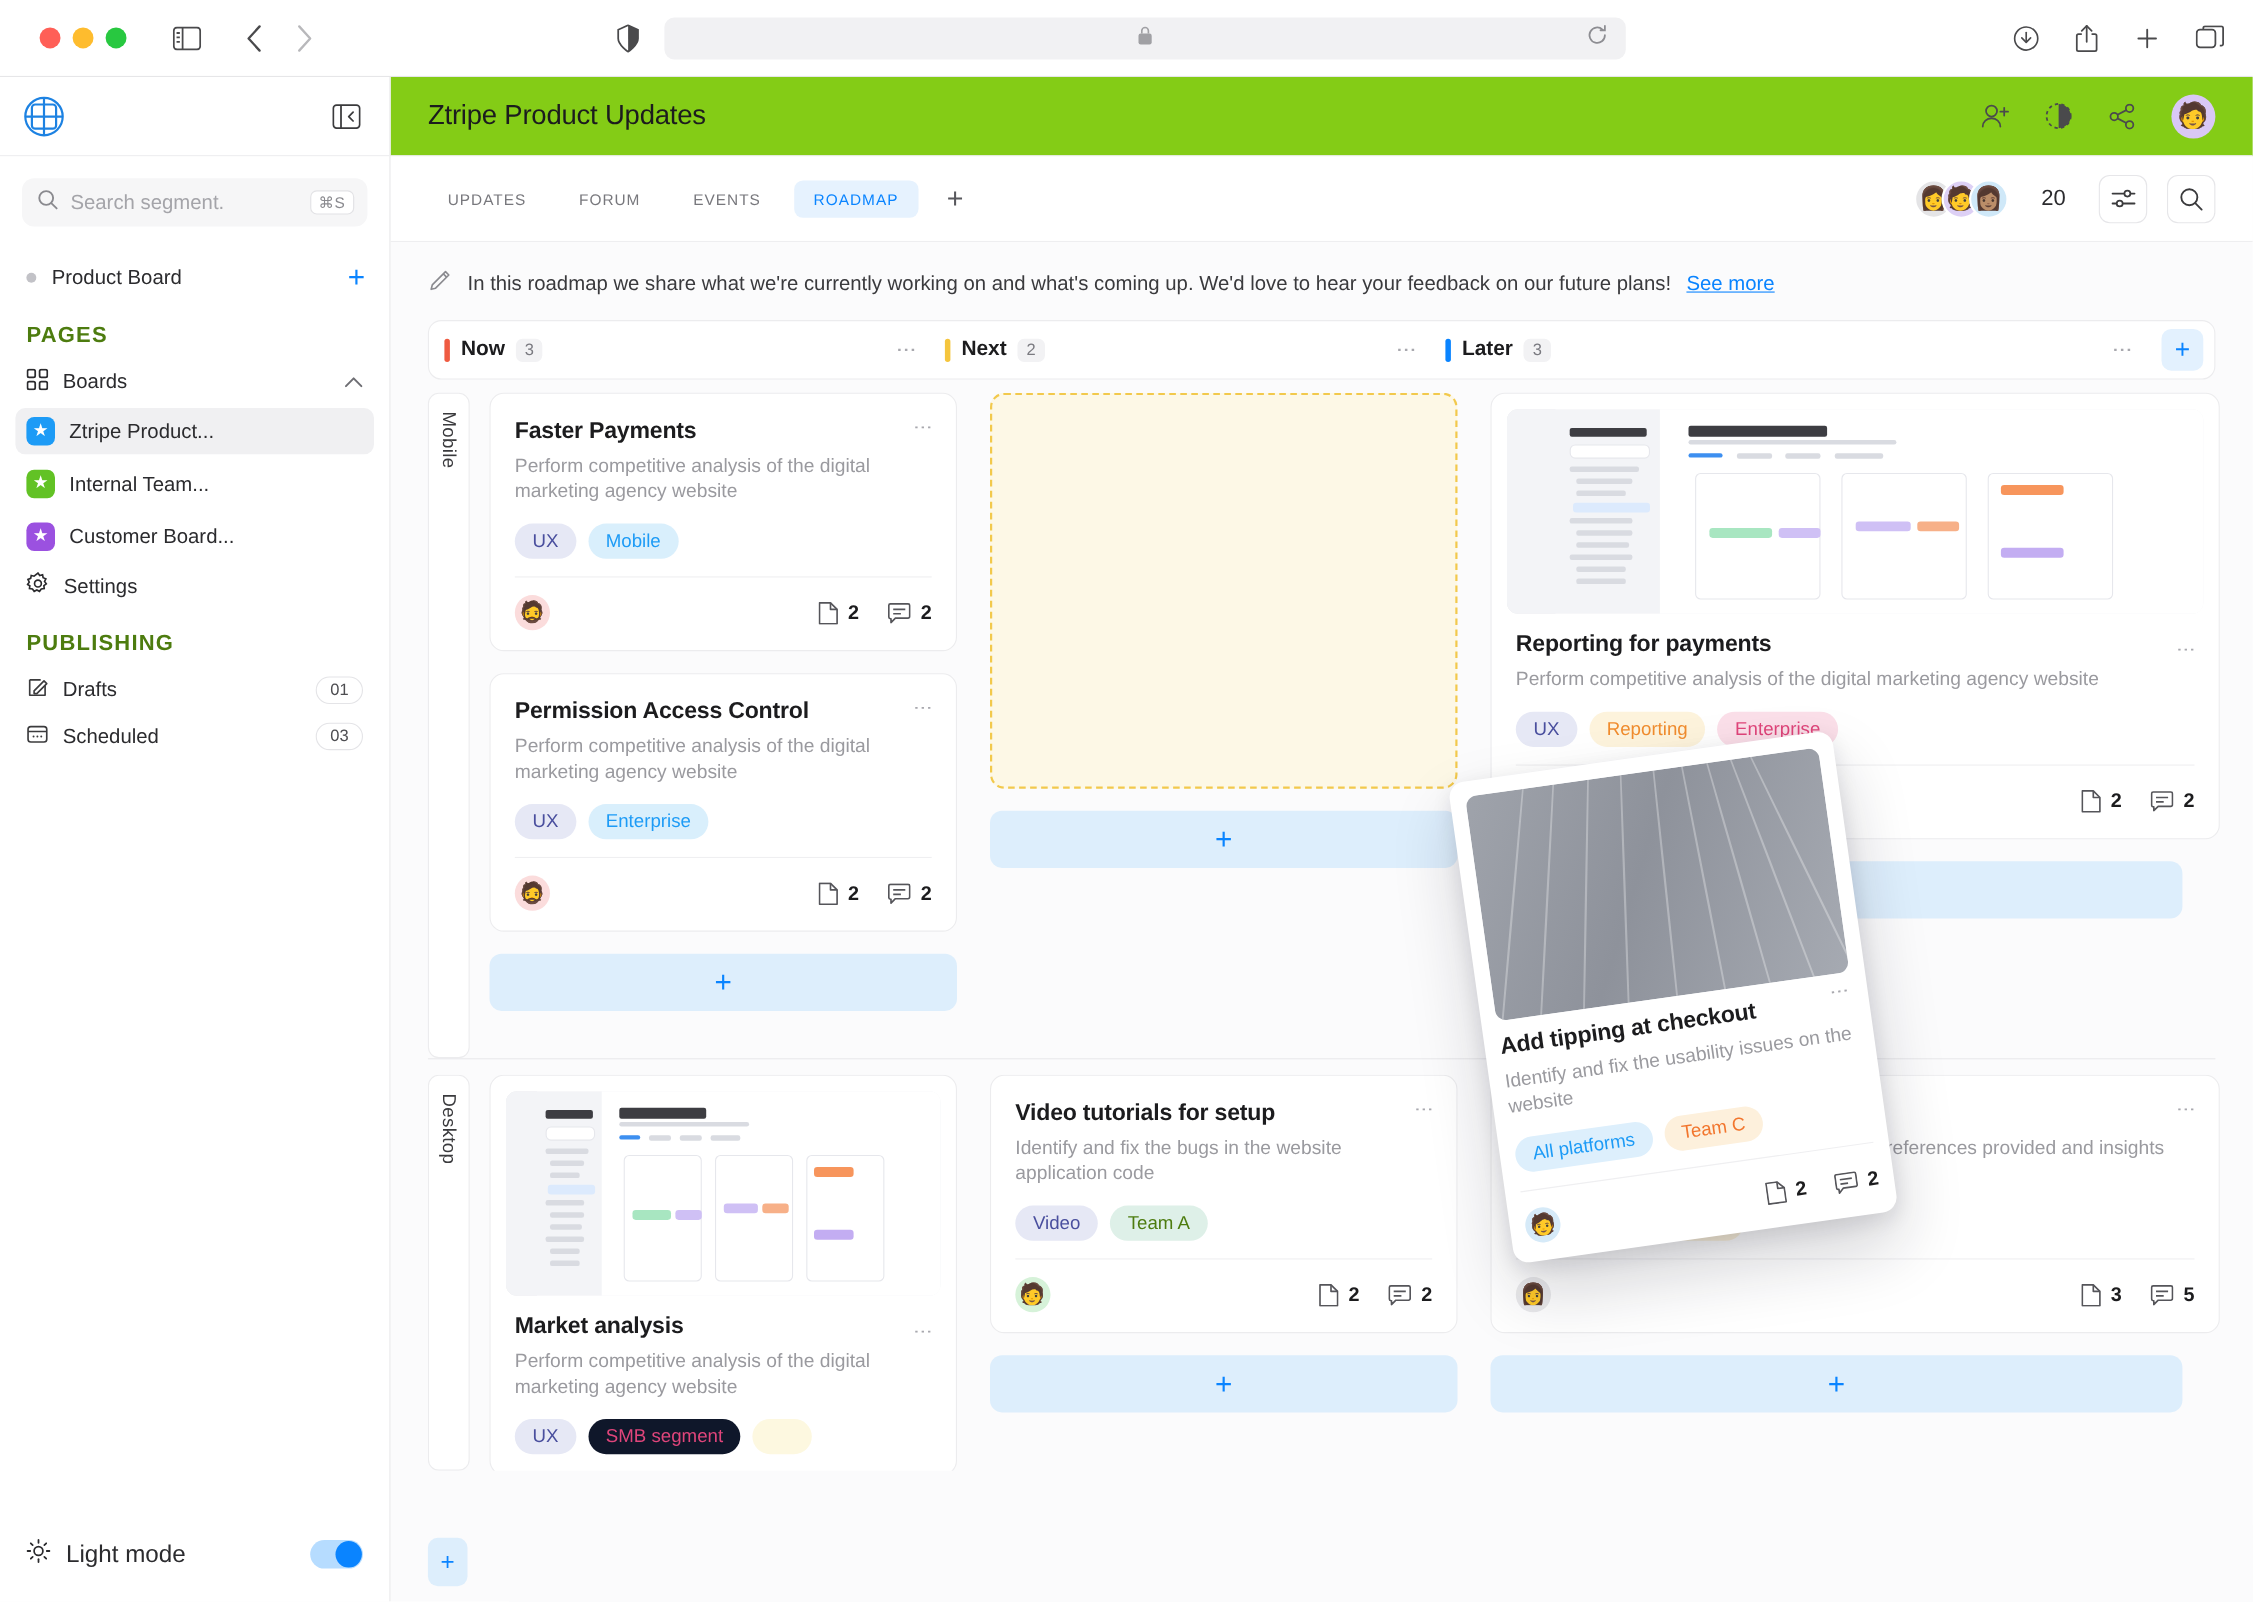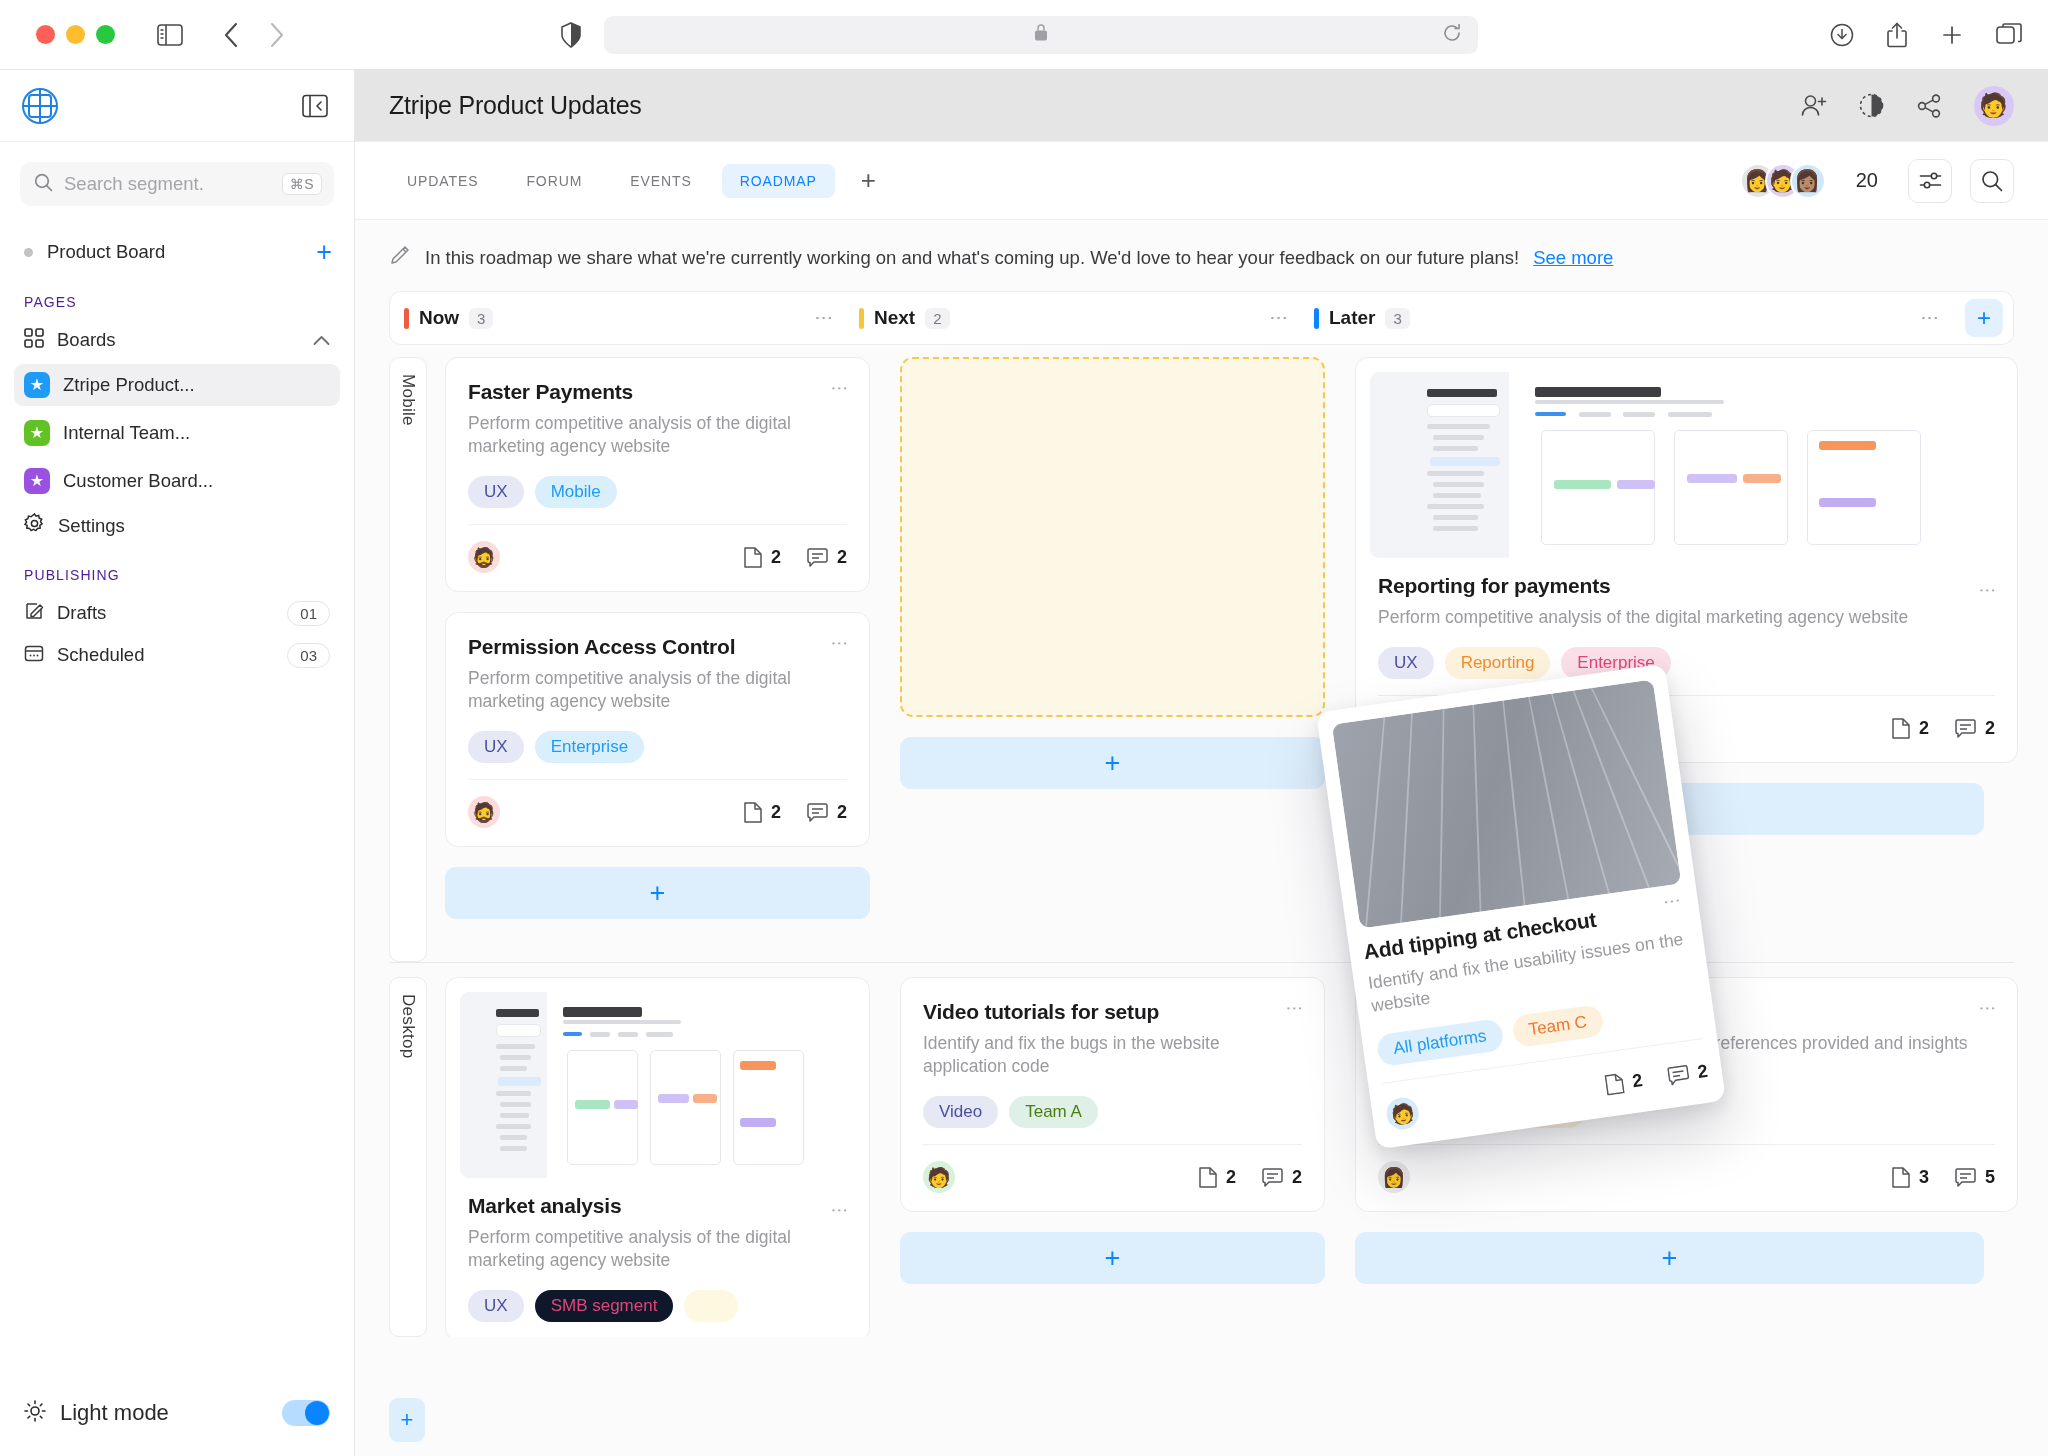--- a/index.html
+++ b/index.html
@@ -90,22 +90,22 @@
 
   .sb-board-row {
     display: flex; align-items: center; gap: 14px;
     padding: 0 22px 0 24px; height: 44px; margin-top: 24px;
   }
   .board-dot { width: 9px; height: 9px; border-radius: 50%; background: #c2c2c7; flex:0 0 9px; }
   .board-name { font-size: 18.5px; color: #2b2b2e; flex: 1; }
   .plus-blue { color: #0a84ff; font-size: 27px; line-height: 1; font-weight: 300; }
 
   .sb-section-label {
-    font-size: 14px; letter-spacing: 1.1px; color: #4c1d95;
-    padding: 0 24px; margin-top: 20px; margin-bottom: 9px; font-weight: 400;
+    font-size: 20px; letter-spacing: 1.1px; color: #4d7c0f;
+    padding: 0 24px; margin-top: 20px; margin-bottom: 9px; font-weight: 700;
   }
   .sb-item {
     display: flex; align-items: center; gap: 13px;
     padding: 0 24px; height: 42px; font-size: 18.5px; color: #2b2b2e;
     cursor: default;
   }
   .sb-item .chev { margin-left: auto; color: #6e6e73; }
   .sb-sub {
     display: flex; align-items: center; gap: 13px;
     margin: 3px 14px; padding: 0 10px; height: 42px; border-radius: 9px;
@@ -132,21 +132,21 @@
     background: #b6dcff; position: relative;
   }
   .toggle::after {
     content:""; position:absolute; right: 1px; top: 1px;
     width: 24px; height: 24px; border-radius: 50%; background: #0a84ff;
   }
 
   
   .main { flex: 1; display: flex; flex-direction: column; background: #fbfbfc; min-width: 0; }
   .main-header {
-    height: 72px; background: #e5e5e5; border-bottom: 1px solid #eeeef0;
+    height: 72px; background: #84cc16; border-bottom: 1px solid #eeeef0;
     display: flex; align-items: center; padding: 0 34px;
   }
   .page-title { font-size: 25px; font-weight: 500; color: #1c1c1e; letter-spacing: -.2px; }
   .mh-right { margin-left: auto; display: flex; align-items: center; gap: 32px; color: #3b3b3d; }
   .avatar {
     border-radius: 50%; background: #d9c8f5; display:flex; align-items:center; justify-content:center;
     overflow: hidden; flex: none;
   }
   .avatar.lg { width: 40px; height: 40px; font-size: 23px; }
 

